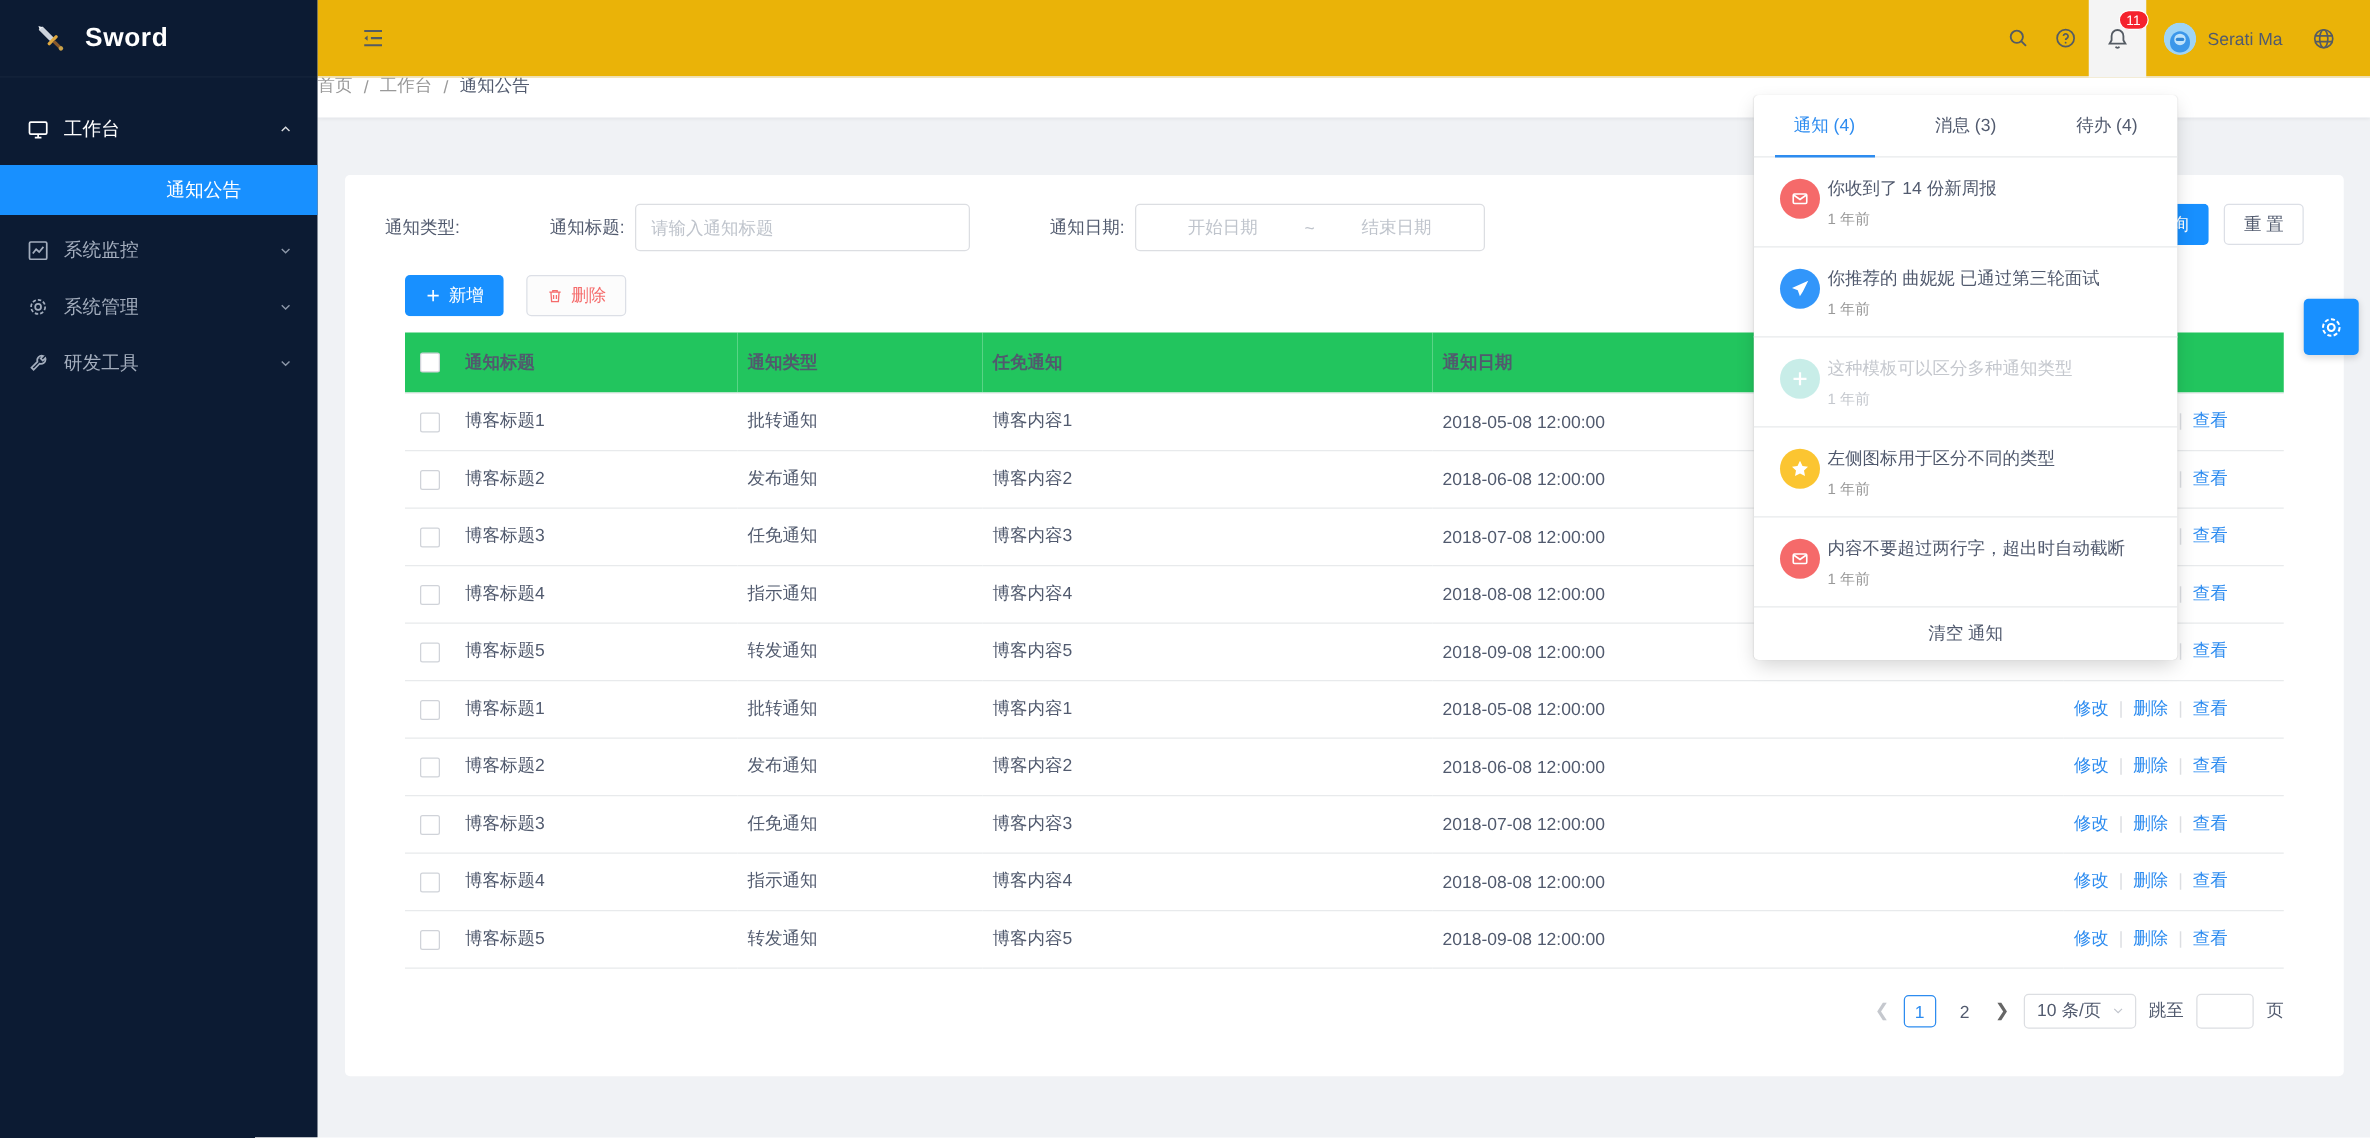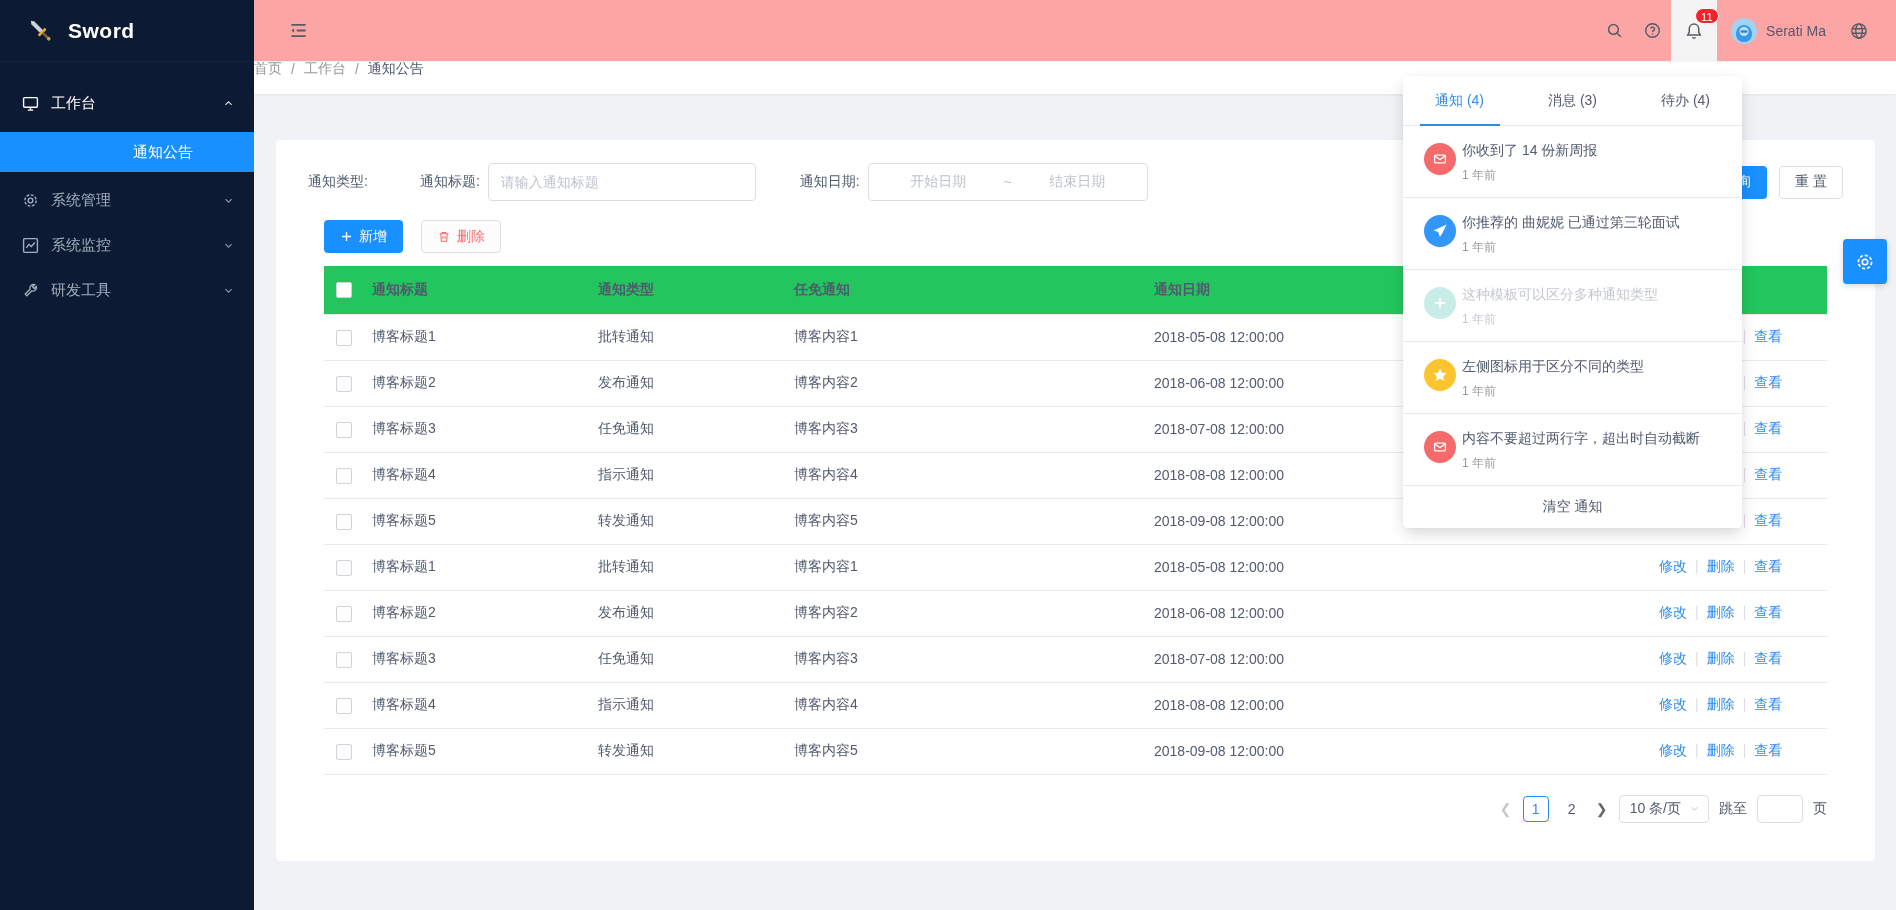--- a/index.html
+++ b/index.html
@@ -15,40 +15,40 @@
   .sidebar{position:absolute; left:0; top:0; width:254px; height:910px; background:var(--sidebar-bg); z-index:30;}
   .logo{height:62px; display:flex; align-items:center; padding-left:26px; gap:12px; border-bottom:1px solid rgba(255,255,255,.04);}
   .logo-title{color:#fff; font-size:21px; font-weight:700; letter-spacing:.5px;}
   .menu{padding-top:19px;}
   .menu-item{height:45px; display:flex; align-items:center; padding:0 20px 0 22px; gap:12px; color:#a3adbd; cursor:pointer; font-size:15px;}
   .menu-item.active-trail{color:#fff;}
   .menu-item .chev{margin-left:auto; opacity:.85;}
   .submenu-item{height:40px; margin:6px 0; display:flex; align-items:center; padding-left:133px; background:var(--primary); color:#fff; cursor:pointer; font-size:15px;}
 
   
-  .topbar{position:absolute; left:254px; top:0; right:0; height:62px; background:#fca5a5; border-bottom:1px solid #f0f0f0; display:flex; align-items:center; padding:0 18px 0 32px; z-index:20;}
+  .topbar{position:absolute; left:254px; top:0; right:0; height:62px; background:#eab308; border-bottom:1px solid #f0f0f0; display:flex; align-items:center; padding:0 18px 0 32px; z-index:20;}
   .icon-btn{width:38px; height:62px; display:flex; align-items:center; justify-content:center; color:#545b63; cursor:pointer;}
   .topbar-right{margin-left:auto; display:flex; align-items:center;}
   .bell-btn{width:46px; background:#f4f4f4; position:relative;}
   .badge{position:absolute; top:8px; left:24px; min-width:22px; height:16px; background:var(--badge); color:#fff; border-radius:8px; font-size:11px; line-height:16px; text-align:center; padding:0 5px; border:1px solid #fff;}
   .avatar{width:26px; height:26px; border-radius:50%; overflow:hidden; margin-left:14px; cursor:pointer;}
   .user-name{margin:0 14px 0 9px; color:#515a6e; cursor:pointer;}
 
   
   .crumb-bar{position:absolute; left:254px; top:44px; right:0; height:50px; background:#fff; box-shadow:0 1px 3px rgba(0,21,41,.06); display:flex; align-items:center; z-index:10;}
   .crumb{display:flex; align-items:center; gap:9px; font-size:14px;}
   .crumb a{color:#999; text-decoration:none; cursor:pointer;}
   .crumb .sep{color:#999;}
   .crumb .current{color:#515a6e;}
 
   
   .content{position:absolute; left:254px; top:112px; right:0; bottom:0; padding:28px 21px 0 22px;}
   .card{background:#fff; border-radius:4px; height:721px; padding:23px 32px 0 32px; position:relative;}
 
-  .filters{display:flex; align-items:center; height:38px;}
+  .filters{display:flex; height:38px;gap:20px;}
   .fgroup{display:flex; align-items:center;}
   .fgroup + .fgroup{margin-left:44px;}
   .flabel{margin-right:8px; color:#515a6e;}
   .sel{width:280px; height:38px; border:1px solid var(--input-border); border-radius:4px; display:flex; align-items:center; padding:0 12px; color:#bfc4cc; background:#fff; cursor:pointer;}
   .sel .caret{margin-left:auto; color:#c0c4cc;}
   .tinput{width:268px; height:38px; border:1px solid var(--input-border); border-radius:4px; padding:0 12px; color:#515a6e; font-size:14px; font-family:inherit; background:#fff;}
   .tinput::placeholder{color:#bfc4cc;}
   .daterange{width:280px; height:38px; border:1px solid var(--input-border); border-radius:4px; display:flex; align-items:center; padding:0 10px; color:#bfc4cc; background:#fff; cursor:pointer;}
   .daterange span{flex:1; text-align:center;}
   .daterange .tilde{flex:0 0 20px; color:#bfc4cc;}
@@ -128,39 +128,39 @@
             <polyline points="3.5,10 8,5.5 12.5,10"></polyline>
           </svg>
       </span>
     </div>
     <div class="submenu-item">
       <span>通知公告</span>
     </div>
     <div class="menu-item">
       <span>
         <svg width="17" height="17" viewBox="0 0 16 16" fill="none" stroke="currentColor" stroke-width="1.3">
+          <rect x="1.5" y="1.5" width="13" height="13" rx="1"></rect>
+            <polyline points="4,10.2 6.5,7 8.8,9 12,5.2"></polyline>
+        </svg>
+      </span>
+      <span>系统监控</span>
+      <span class="chev">
+        <svg width="11" height="11" viewBox="0 0 16 16" fill="none" stroke="currentColor" stroke-width="1.6">
+            <polyline points="3.5,6 8,10.5 12.5,6"></polyline>
+          </svg>
+      </span>
+    </div>
+    <div class="menu-item">
+      <span>
+        <svg width="17" height="17" viewBox="0 0 16 16" fill="none" stroke="currentColor" stroke-width="1.3">
           <circle cx="8" cy="8" r="2.2"></circle>
             <circle cx="8" cy="8" r="5.3" stroke-dasharray="2.6 1.5"></circle>
         </svg>
       </span>
       <span>系统管理</span>
-      <span class="chev">
-        <svg width="11" height="11" viewBox="0 0 16 16" fill="none" stroke="currentColor" stroke-width="1.6">
-            <polyline points="3.5,6 8,10.5 12.5,6"></polyline>
-          </svg>
-      </span>
-    </div>
-    <div class="menu-item">
-      <span>
-        <svg width="17" height="17" viewBox="0 0 16 16" fill="none" stroke="currentColor" stroke-width="1.3">
-          <rect x="1.5" y="1.5" width="13" height="13" rx="1"></rect>
-            <polyline points="4,10.2 6.5,7 8.8,9 12,5.2"></polyline>
-        </svg>
-      </span>
-      <span>系统监控</span>
       <span class="chev">
         <svg width="11" height="11" viewBox="0 0 16 16" fill="none" stroke="currentColor" stroke-width="1.6">
             <polyline points="3.5,6 8,10.5 12.5,6"></polyline>
           </svg>
       </span>
     </div>
     <div class="menu-item">
       <span>
         <svg width="17" height="17" viewBox="0 0 16 16" fill="none" stroke="currentColor" stroke-width="1.3">
           <path d="M13.6 5.2a3.4 3.4 0 0 1-4.5 3.2L4.6 13 3 11.4l4.5-4.5a3.4 3.4 0 0 1 4.3-4.3L9.9 4.5l1.6 1.6 1.9-1.9c.1.3.2.6.2 1z"></path>

